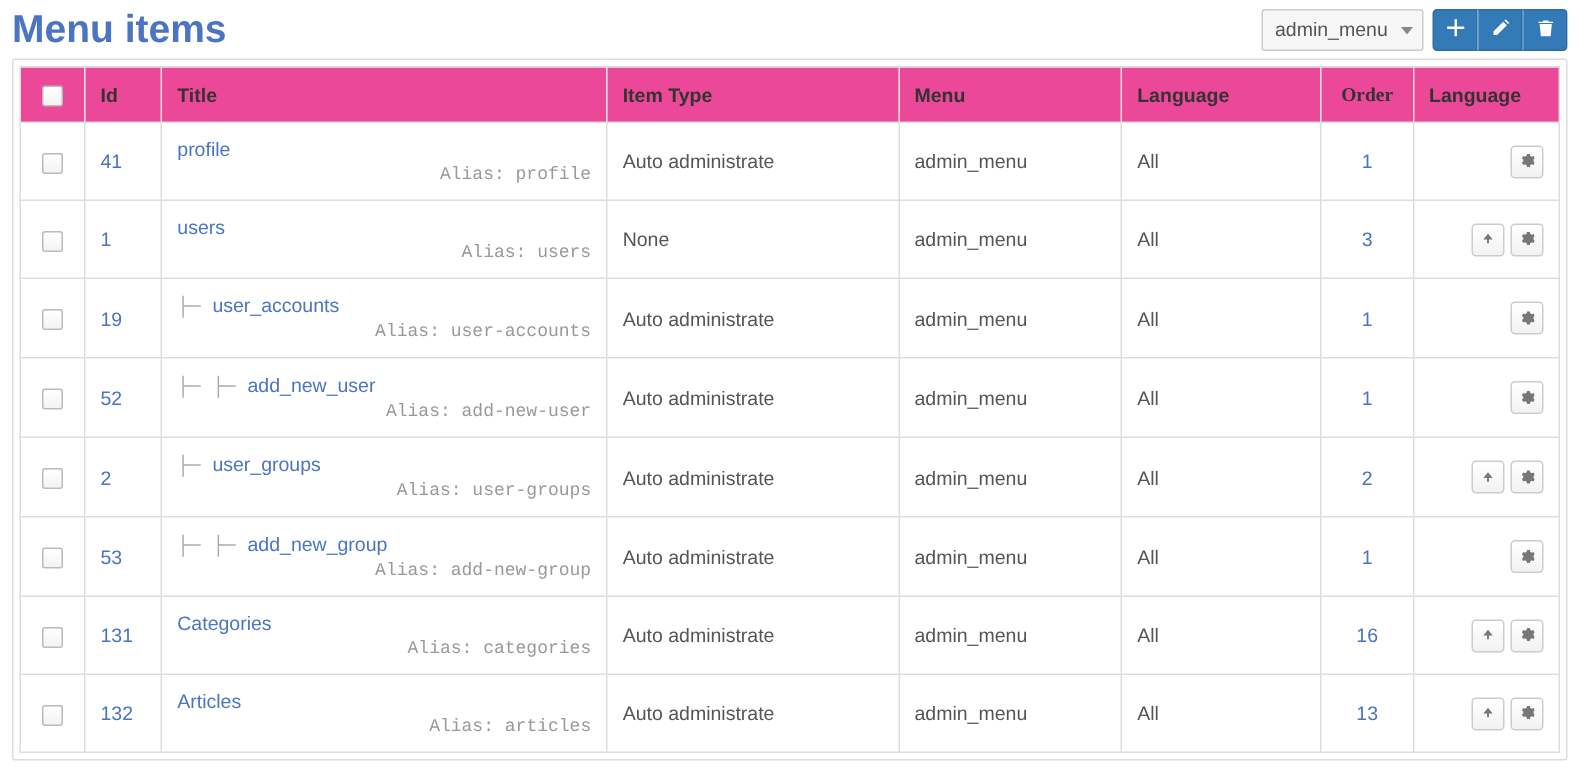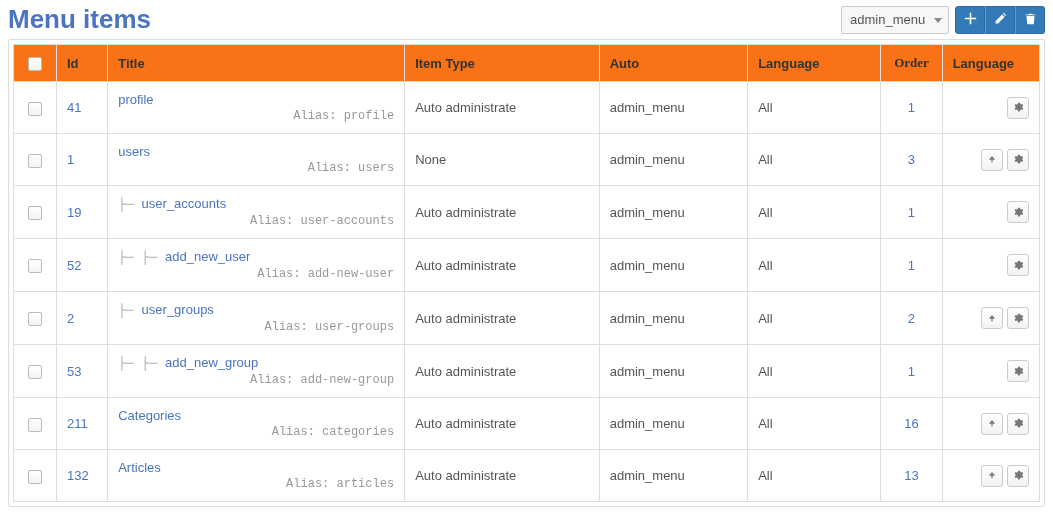--- a/index.html
+++ b/index.html
@@ -79,21 +79,21 @@
   }
   th, td {
     border: 1px solid #ddd;
     padding: 10px 10px;
     text-align: left;
     vertical-align: middle;
   }
   th {
     font-weight: 700;
     color: #333;
-    background: #f97316;
+    background: #ec4899;
     font-size: 13px;
   }
   col.cb   { width: 42px; }
   col.id   { width: 50px; }
   col.title{ width: 290px; }
   col.type { width: 190px; }
   col.menu { width: 145px; }
   col.lang { width: 130px; }
   col.order{ width: 60px; }
   col.opts { width: 95px; }
@@ -187,21 +187,21 @@
         <col class="opts">
   </colgroup>
   <thead>
     <tr>
       <th class="center">
         <span class="chk"></span>
       </th>
       <th>Id</th>
       <th>Title</th>
       <th>Item Type</th>
-      <th>Auto</th>
+      <th>Menu</th>
       <th>Language</th>
       <th class="center">Order</th>
       <th>Language</th>
     </tr>
   </thead>
   <tbody id="tbody">
         <tr>
           <td class="center"><span class="chk"></span></td>
           <td class="id-cell">41</td>
           <td>
@@ -332,21 +332,21 @@
               <span class="opt-btn">
                 <span><svg viewBox="0 0 16 16">
                     <path d="M8 5a3 3 0 100 6 3 3 0 000-6zm7 3a7 7 0 00-.1-1l1.6-1.2-1.5-2.6-1.9.7a7 7 0 00-1.7-1L11 1H8l-.4 2a7 7 0 00-1.7 1l-1.9-.7L2.5 5.8 4.1 7A7 7 0 004 8c0 .3 0 .7.1 1l-1.6 1.2 1.5 2.6 1.9-.7a7 7 0 001.7 1L8 15h3l.4-2a7 7 0 001.7-1l1.9.7 1.5-2.6L14.9 9c.1-.3.1-.7.1-1z"></path>
                   </svg></span>
               </span>
             </div>
           </td>
         </tr>
         <tr>
           <td class="center"><span class="chk"></span></td>
-          <td class="id-cell">211</td>
+          <td class="id-cell">131</td>
           <td>
             <div><a href="#" class="title-link">Categories</a></div>
             <div class="alias" style="padding-left:0px"><span>Alias:</span> <span>categories</span></div>
           </td>
           <td class="muted">Auto administrate</td>
           <td class="muted">admin_menu</td>
           <td class="muted">All</td>
           <td class="order-cell">16</td>
           <td>
             <div class="opts-wrap">

